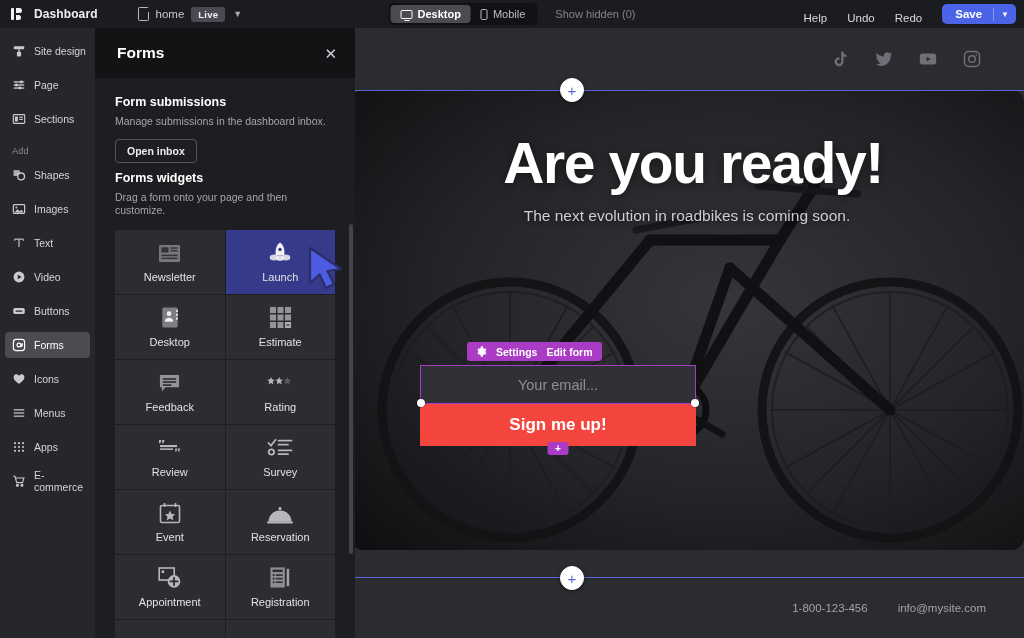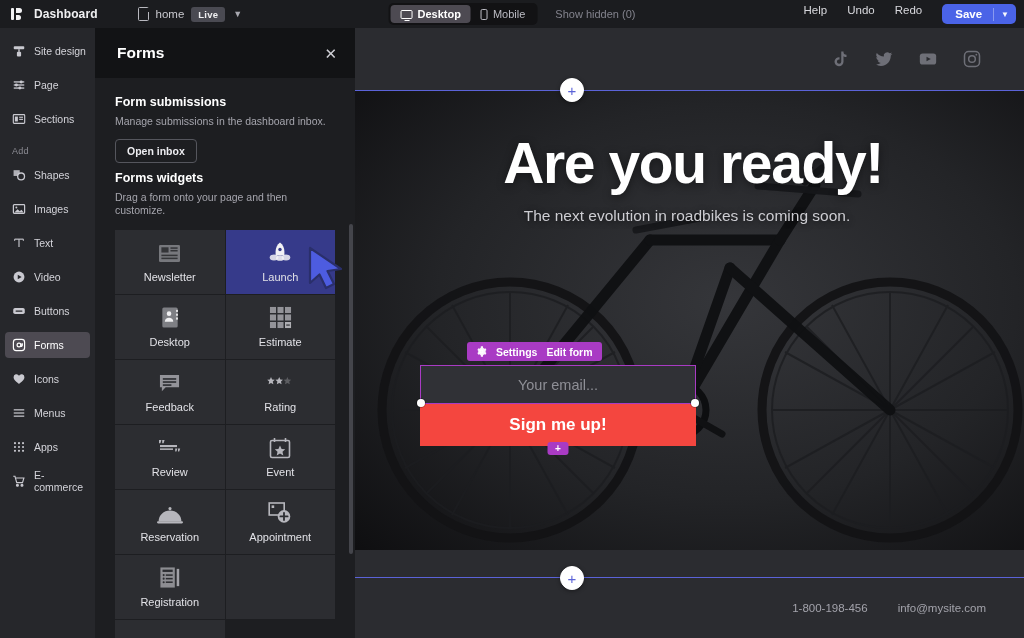--- a/index.html
+++ b/index.html
@@ -60,21 +60,21 @@
     padding: 3px 10px; border-radius: 4px;
     font-size: 11px; color: #bcbcc4; cursor: default;
   }
   .seg.active { background: #4d4a52; color: #fff; font-weight: bold; }
   .ic-desktop { width: 12px; height: 9px; border: 1.4px solid currentColor; border-radius: 1.5px; position: relative;}
   .ic-desktop::after{content:"";position:absolute;left:3px;bottom:-3.6px;width:5px;height:1.4px;background:currentColor;}
   .ic-mobile { width: 7px; height: 11px; border: 1.4px solid currentColor; border-radius: 1.8px; }
   .tb-hidden { font-size: 11px; color: #83838d; padding-left: 14px; }
 
   .tb-right {
-    position: absolute; right: 8px; display: flex; align-items: flex-start; gap: 20px;
+    position: absolute; right: 8px; display: flex; align-items: flex-end; gap: 20px;
     font-size: 11.5px; color: #d8d8dd;
   }
   .save-btn {
     display: flex; align-items: center; background: #4a63e7; border-radius: 5px;
     height: 20px; color: #fff; font-size: 11.5px; font-weight: bold; overflow: hidden;
   }
   .save-btn .lbl { padding: 0 11px 0 13px; }
   .save-btn .divider { width: 1px; height: 13px; background: rgba(255,255,255,.35); }
   .save-btn .arr { padding: 0 7px; font-size: 8px; opacity: .95; }
 
@@ -146,20 +146,21 @@
     display: flex; align-items: center; justify-content: flex-end;
     padding-right: 42px; gap: 24px;
   }
   .soc { width: 20px; height: 20px; color: #6e6f77; display:block;}
 
   .hero {
     position: relative; left: -5px; width: 674px; height: 460px;
     background:
       radial-gradient(120% 95% at 62% 46%, #2f3033 0%, #242528 42%, #141416 100%);
     overflow: hidden;
+    border-radius: 13px;
   }
   .bike { position: absolute; inset: 0; }
   .hero-inner {
     position: absolute; inset: 0; display: flex; flex-direction: column;
     align-items: center; padding-top: 40px;
   }
   .hero-h1 {
     font-size: 57px; font-weight: bold; color: #fff; letter-spacing: -1.4px;
     white-space: nowrap; text-shadow: 0 2px 10px rgba(0,0,0,.45);
     margin-left: 12px;
@@ -504,20 +505,33 @@
             <svg width="26" height="16" viewBox="0 0 26 16" fill="currentColor">
               <path d="M2 1h2.4l-1 3.2H2zM5.2 1h2.4l-1 3.2H5.2z"></path>
               <rect x="3" y="6" width="17" height="2.1"></rect>
               <rect x="3" y="9.4" width="13" height="1.5"></rect>
               <path d="M21 9.5h2.2l-1 3h-1.2zM18.2 9.5h2.2l-1 3h-1.2z"></path>
             </svg>
           </span>
           <span class="card-label">Review</span>
         </div>
 
+        <div class="card">
+          <span class="card-ic" style="align-items:center">
+            <svg width="26" height="19" viewBox="0 0 26 19" fill="none" stroke="currentColor" stroke-width="1.8">
+              <path d="M1.5 5 4 7.6 8.6 1.8" stroke-linecap="round"></path>
+              <circle cx="4.4" cy="14" r="2.7"></circle>
+              <line x1="11.5" y1="2.6" x2="24.5" y2="2.6" stroke-linecap="round"></line>
+              <line x1="11.5" y1="6.6" x2="21" y2="6.6" stroke-linecap="round"></line>
+              <line x1="11.5" y1="12.4" x2="24.5" y2="12.4" stroke-linecap="round"></line>
+              <line x1="11.5" y1="16.2" x2="21" y2="16.2" stroke-linecap="round"></line>
+            </svg>
+          </span>
+          <span class="card-label">Survey</span>
+        </div>
 
         <div class="card">
           <span class="card-ic">
             <svg width="22" height="22" viewBox="0 0 22 22" fill="none">
               <rect x="1.5" y="3.5" width="19" height="17" rx="1.5" stroke="currentColor" stroke-width="1.6"></rect>
               <line x1="5.5" y1="1" x2="5.5" y2="5" stroke="currentColor" stroke-width="1.6"></line>
               <line x1="16.5" y1="1" x2="16.5" y2="5" stroke="currentColor" stroke-width="1.6"></line>
               <path d="M11 8.5l1.6 3.4 3.6.4-2.7 2.5.8 3.6-3.3-1.9-3.3 1.9.8-3.6-2.7-2.5 3.6-.4z" fill="currentColor"></path>
             </svg>
           </span>
@@ -669,21 +683,21 @@
         </div>
       </div>
     </div>
 
     <div class="guide top"></div>
     <div class="addsec top">+</div>
     <div class="guide bot"></div>
     <div class="addsec bot">+</div>
 
     <div class="site-footer">
-      <span>1-800-198-456</span>
+      <span>1-800-123-456</span>
       <span>info@mysite.com</span>
     </div>
   </div>
 
   <svg class="cursor" width="42" height="48" viewBox="0 0 42 48">
     <path d="M3 2 3 37 12.5 28.5 19 42 27 38 20.5 25 34 23z" fill="#4d5ce0" stroke="#2a2f6b" stroke-width="2.2" stroke-linejoin="round"></path>
   </svg>
 
 </div>
 

